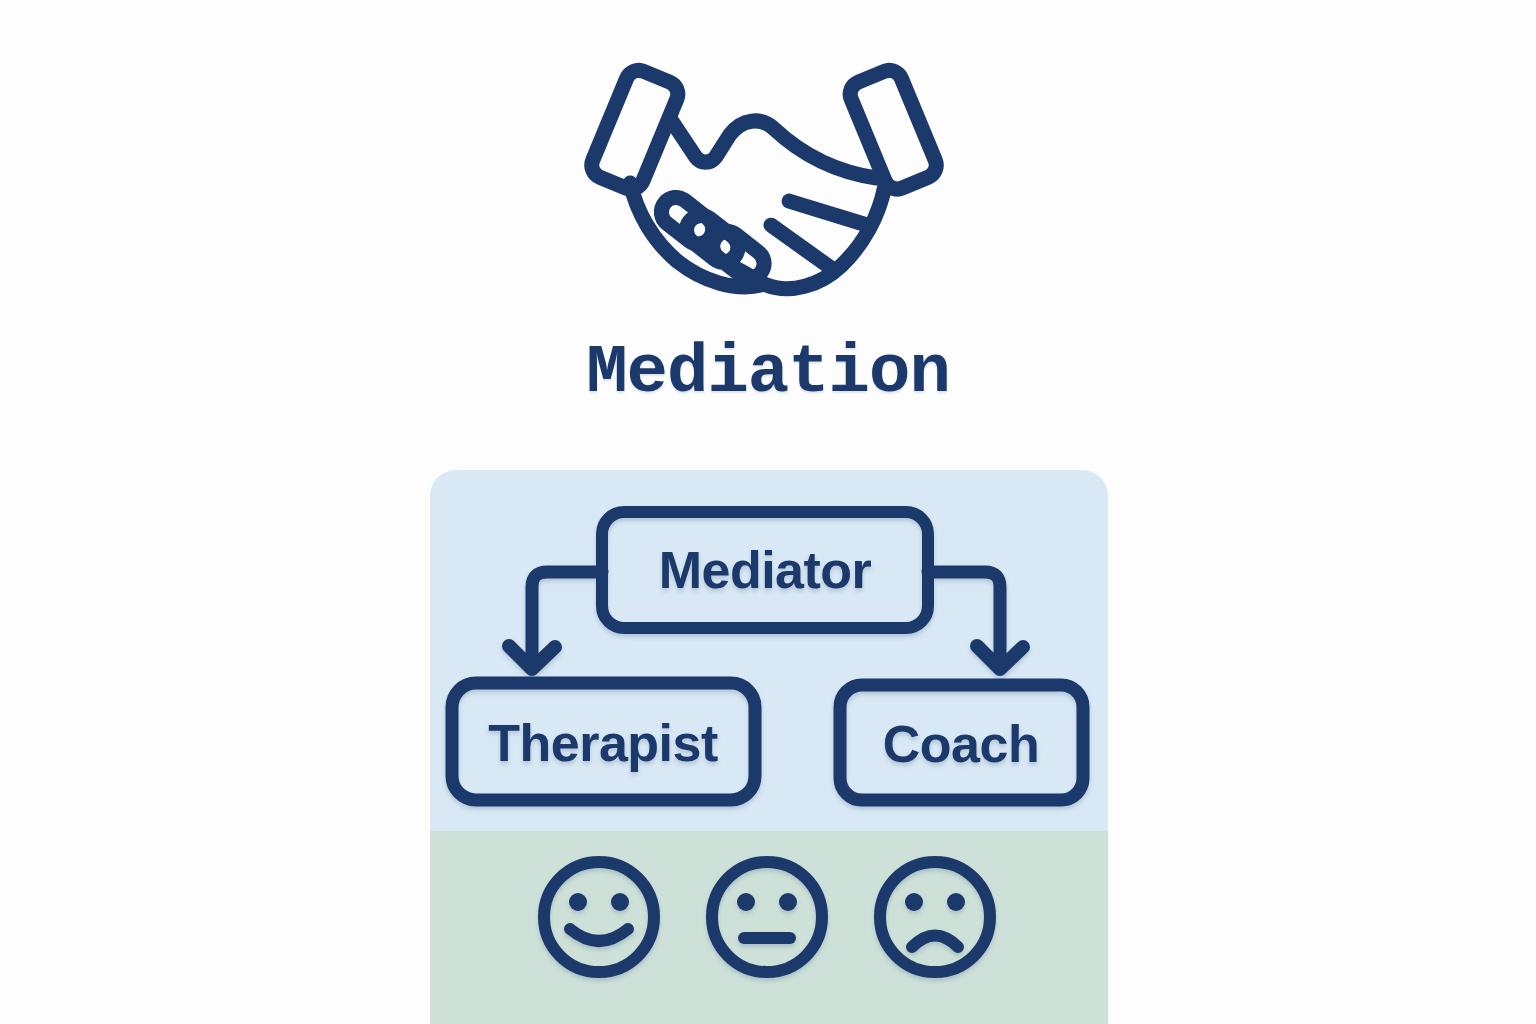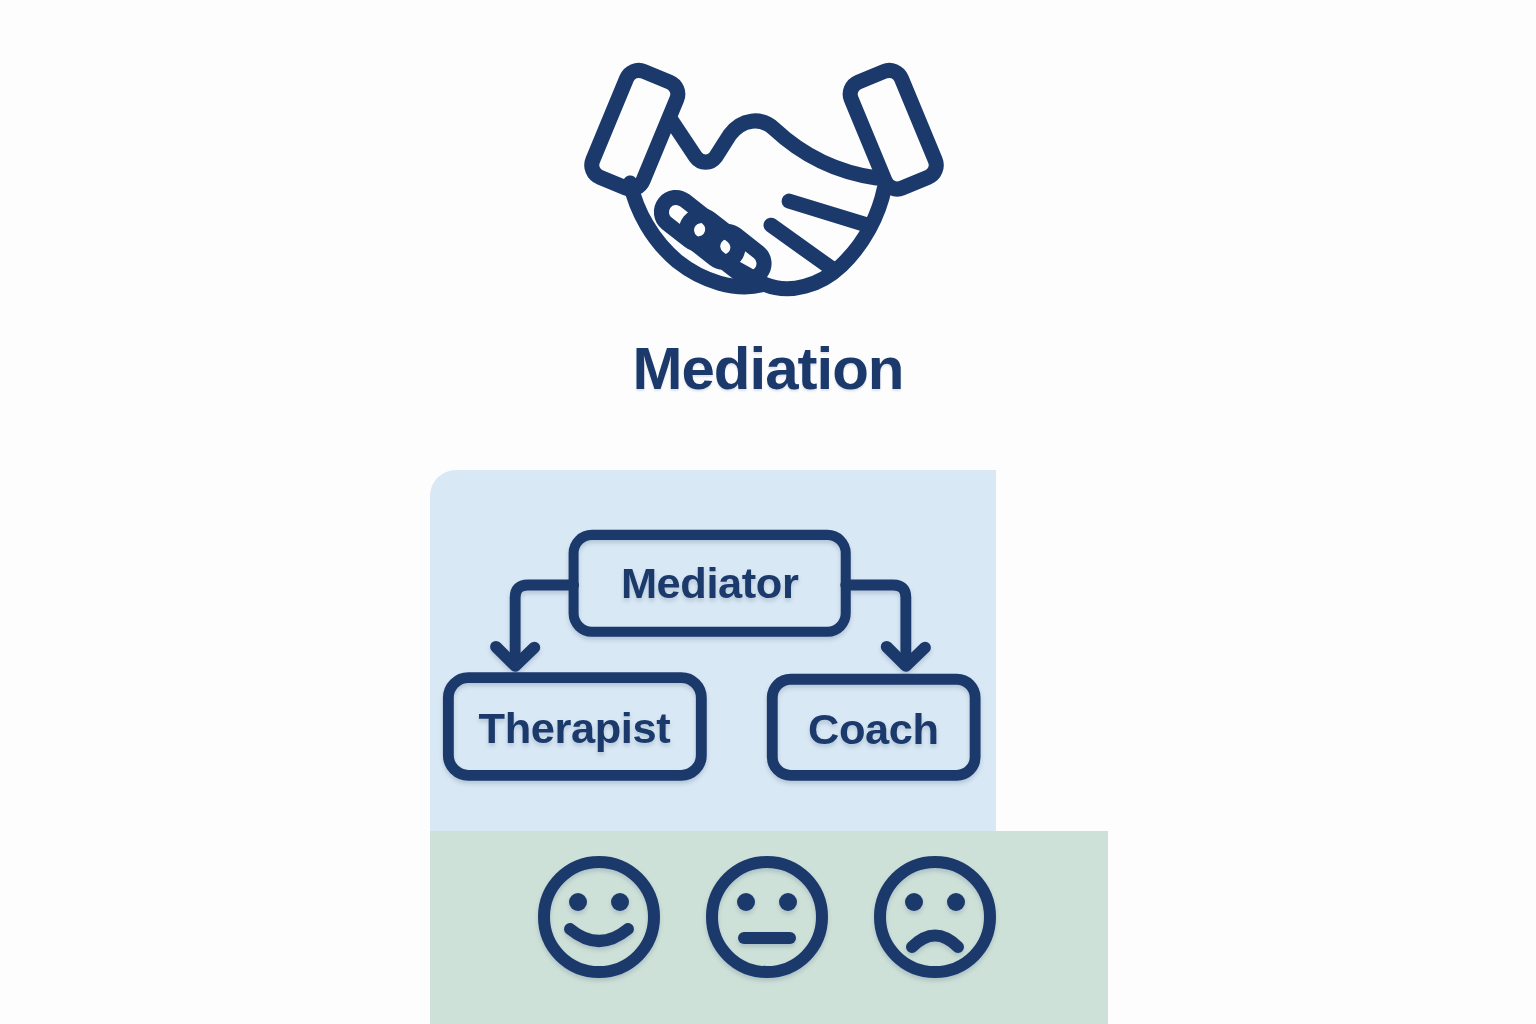--- a/index.html
+++ b/index.html
@@ -21,32 +21,33 @@
   .hero-icon{
     position:absolute;left:583px;top:56px;width:362px;height:256px;
   }
   .hero-icon .stroke{
     fill:none;stroke:var(--navy);stroke-width:15;
     stroke-linecap:round;stroke-linejoin:round;
   }
   .page-title{
     position:absolute;left:0;top:334px;width:1536px;height:96px;
     text-align:center;
-    font-size:60px;font-weight:bold;letter-spacing:-1px;
+    font-size:69px;font-weight:bold;letter-spacing:-1px;
     color:var(--navy);
     text-shadow:0 2px 2px rgba(140,155,180,0.25);
+    font-family:Liberation Mono, monospace;
   }
 
   
   .diagram-card{
     position:absolute;left:430px;top:470px;width:678px;height:554px;
     border-radius:26px 26px 0 0;overflow:hidden;
   }
   .flow-panel{
-    position:absolute;left:0;top:0;width:566px;height:361px;
+    position:absolute;left:0;top:0;width:678px;height:361px;
     background:var(--panel-blue);
     padding-left:44px;
   }
   .faces-panel{
     position:absolute;left:0;top:361px;width:678px;height:193px;
     background:var(--panel-green);
   }
   .panel-svg{position:absolute;left:0;top:0;width:100%;height:100%;display:block;}
   .fc-shadow{filter:drop-shadow(0 3px 2px rgba(110,135,160,0.35));}
 

